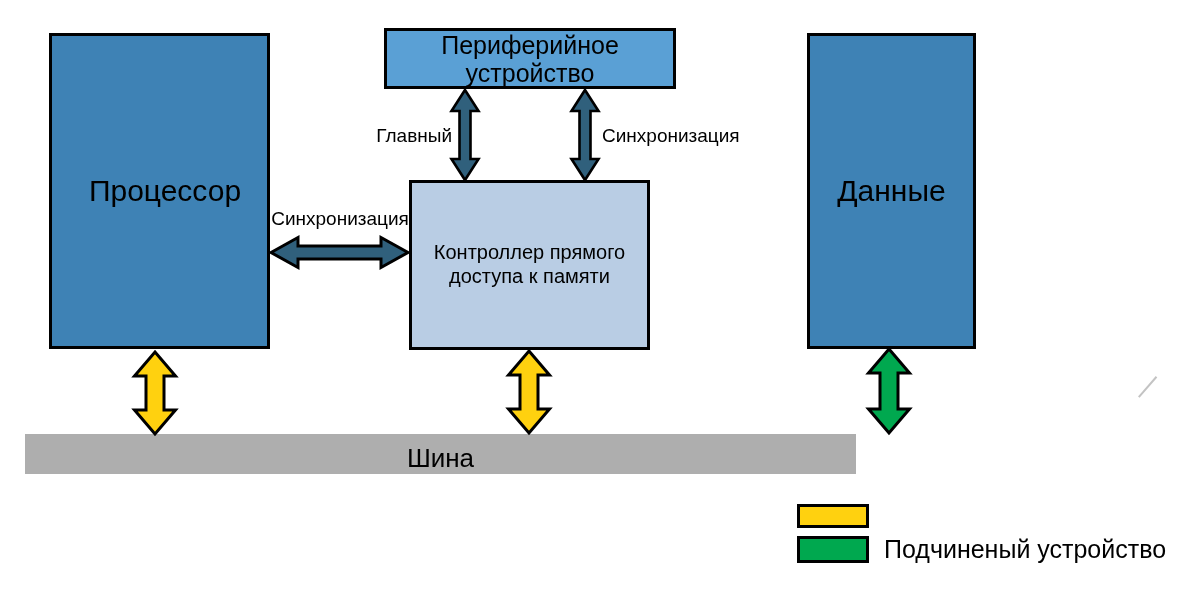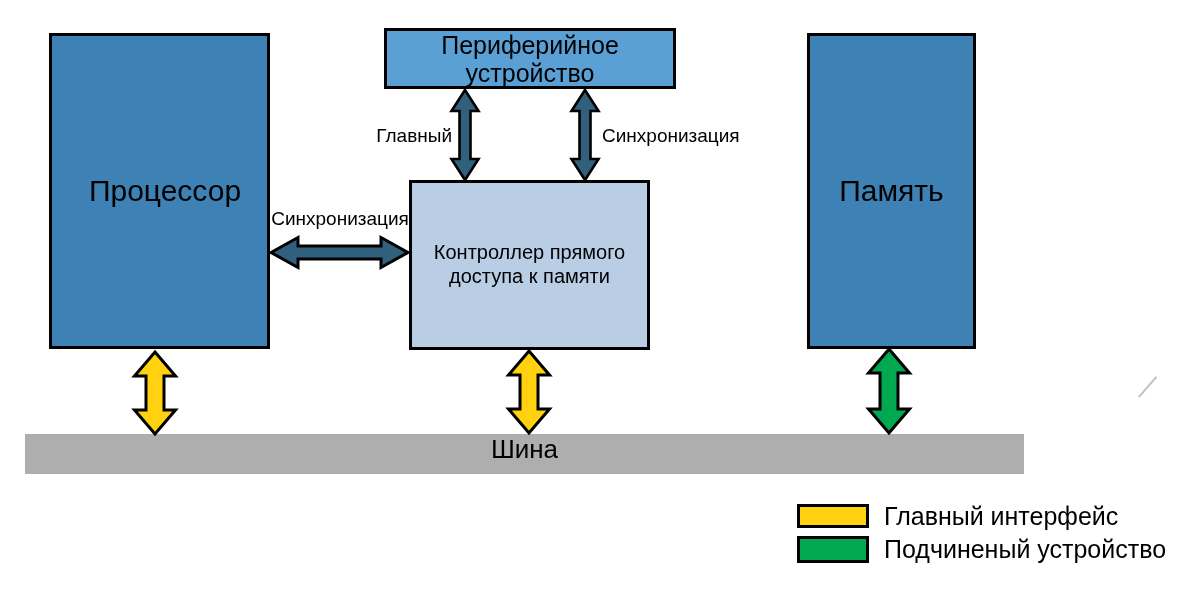--- a/index.html
+++ b/index.html
@@ -20,22 +20,22 @@
     justify-content:center;
     text-align:center;
   }
   .node .lbl{width:100%;}
   #proc{left:49px;top:33px;width:221px;height:316px;font-size:30px;padding-left:11px;}
   #periph{left:384px;top:28px;width:292px;height:61px;font-size:25px;line-height:1.12;}
   #dma{left:409px;top:180px;width:241px;height:170px;font-size:20px;line-height:1.18;}
   #dma .lbl{width:205px;margin:0 auto;}
   #mem{left:807px;top:33px;width:169px;height:316px;font-size:30px;}
   #bus{
-    position:absolute;left:25px;top:434px;width:999px;height:40px;
-    display:flex;align-items:flex-start;justify-content:center;
+    position:absolute;left:25px;top:434px;width:831px;height:40px;
+    display:flex;align-items:flex-end;justify-content:center;
     font-size:26px;
   }
   .edge-label{
     position:absolute;
     font-size:19px;
     white-space:nowrap;
   }
   #lbl-data{left:338px;top:125px;width:114px;text-align:right;}
   #lbl-sync-top{left:602px;top:125px;text-align:left;}
   #lbl-sync-left{left:270px;top:208px;width:140px;text-align:center;}
@@ -75,21 +75,21 @@
 
   <div class="node" id="periph" style="background-color: rgb(90, 160, 213);">
     <div class="lbl">Периферийное устройство</div>
   </div>
 
   <div class="node" id="dma" style="background-color: rgb(185, 205, 228);">
     <div class="lbl">Контроллер прямого доступа к памяти</div>
   </div>
 
   <div class="node" id="mem" style="background-color: rgb(62, 130, 181);">
-    <div class="lbl">Память</div>
+    <div class="lbl">Данные</div>
   </div>
 
   <div id="bus" style="background-color: rgb(174, 174, 174);">
     <span>Шина</span>
   </div>
 
   <svg class="arrow" id="arr-data" width="32" height="94" viewBox="0 0 32 94">
     <polygon points="16,2 29.5,23 21.5,23 21.5,71 29.5,71 16,92 2.5,71 10.5,71 10.5,23 2.5,23" stroke="#000" stroke-width="2.6" stroke-linejoin="miter" fill="#30607C"></polygon>
   </svg>
 
@@ -111,19 +111,18 @@
 
   <svg class="arrow" id="arr-bus-mem" width="46" height="88" viewBox="0 0 46 88">
     <polygon points="23,2 43.5,26 32,26 32,62 43.5,62 23,86 2.5,62 14,62 14,26 2.5,26" stroke="#000" stroke-width="3" stroke-linejoin="miter" fill="#00A84F"></polygon>
   </svg>
 
   <div class="edge-label" id="lbl-data">Главный</div>
   <div class="edge-label" id="lbl-sync-top">Синхронизация</div>
   <div class="edge-label" id="lbl-sync-left">Синхронизация</div>
 
   <div class="legend-swatch" id="sw-master" style="background-color: rgb(255, 209, 15);"></div>
-  <div class="legend-label" id="lg-master">Главный интерфейс</div>
   <div class="legend-swatch" id="sw-slave" style="background-color: rgb(0, 168, 79);"></div>
   <div class="legend-label" id="lg-slave">Подчиненый устройство</div>
 
   <div id="stray"></div>
 
 </div>
 
 </body></html>

